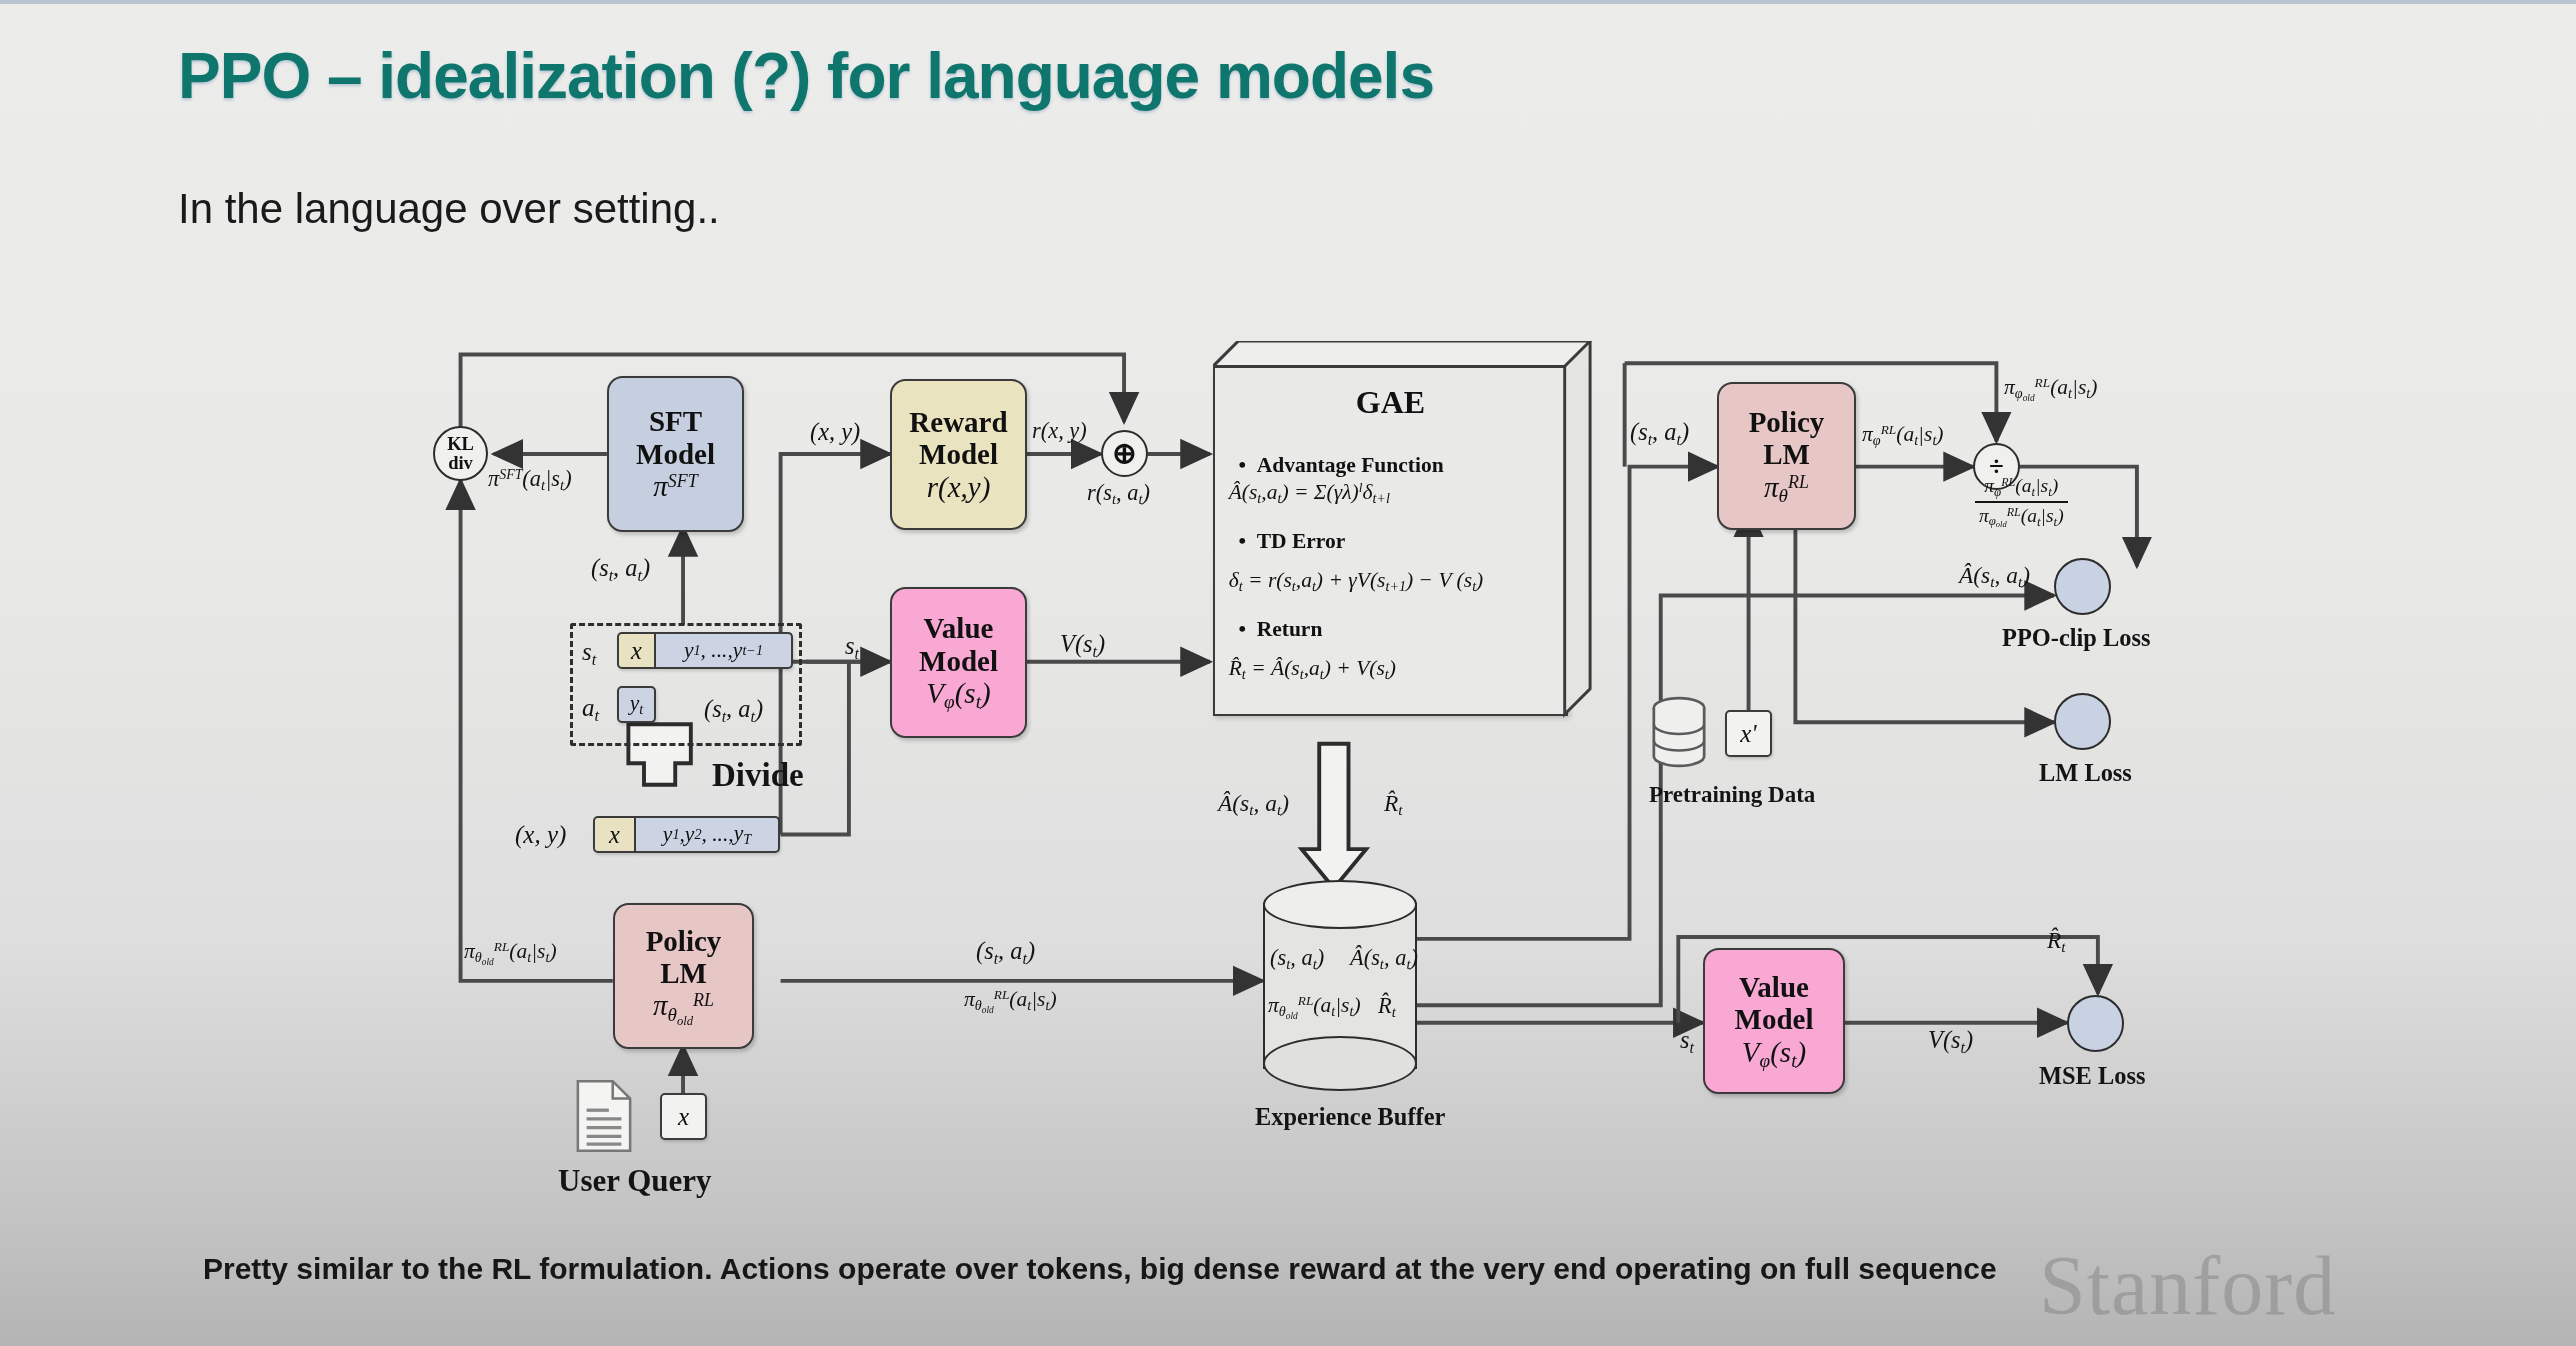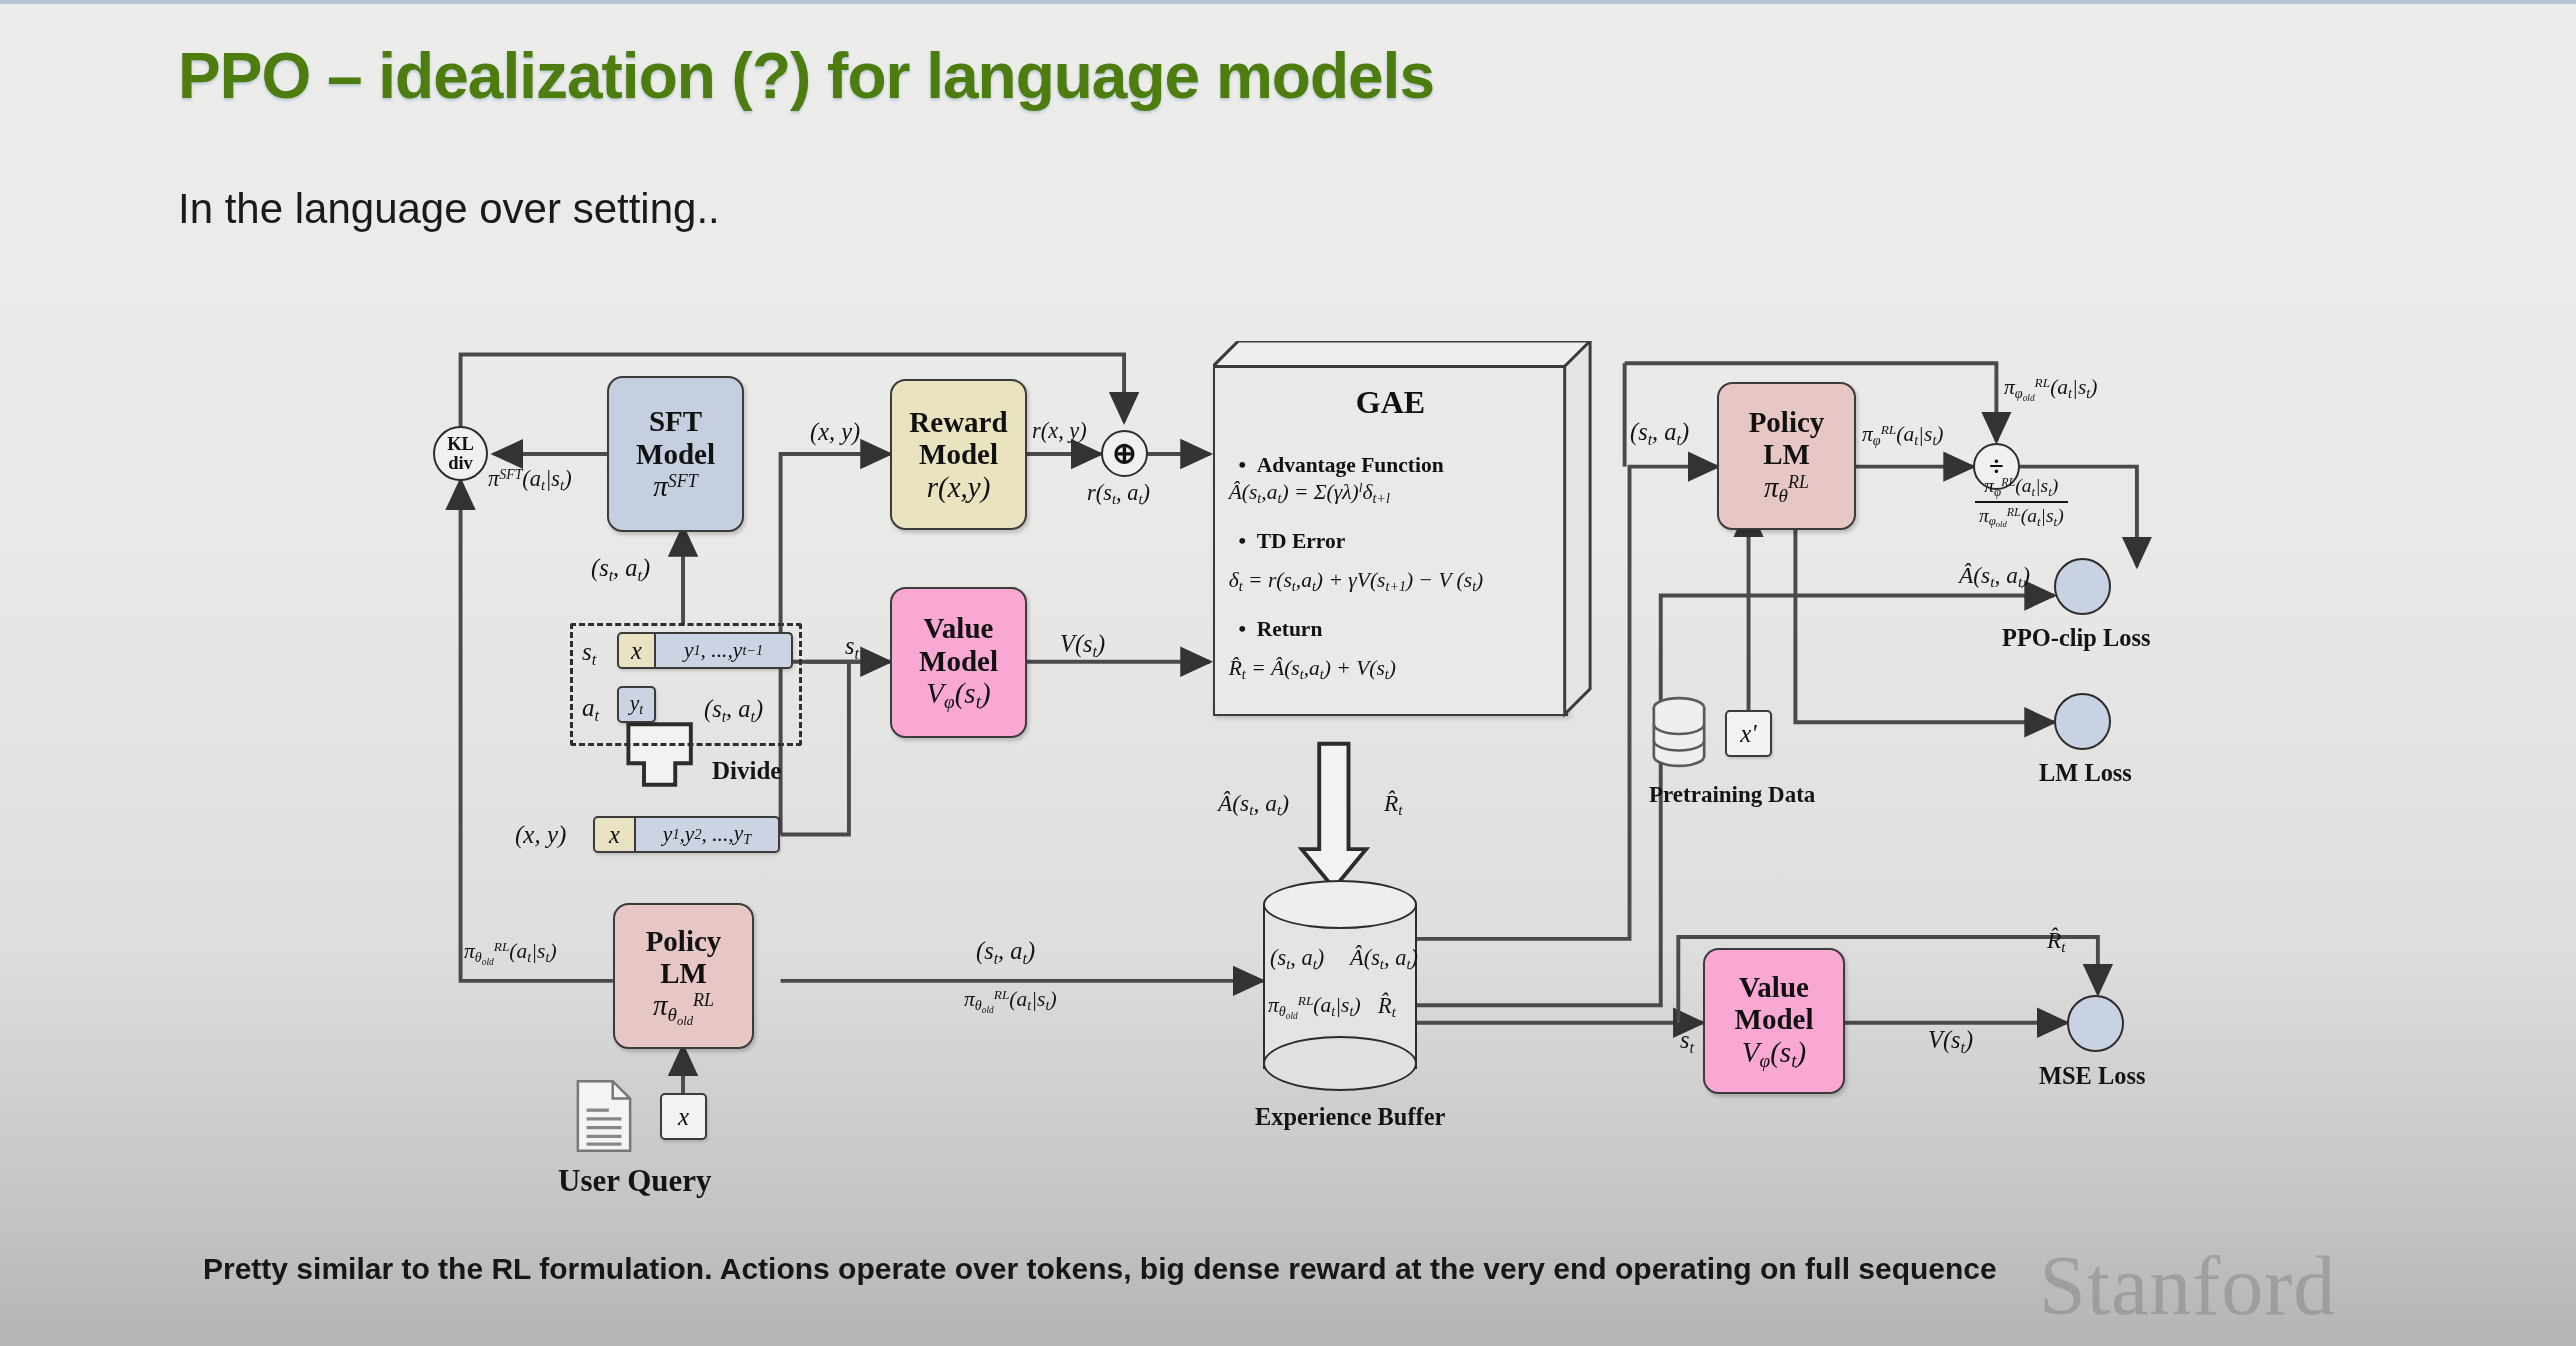--- a/index.html
+++ b/index.html
@@ -6,21 +6,21 @@
   body{
     width:2576px;height:1347px;overflow:hidden;
     font-family:"Liberation Sans", sans-serif;
     background:linear-gradient(180deg,#ececeb 0%,#e9e9e7 40%,#dedede 70%,#c4c4c4 90%,#b4b4b4 100%);
     position:relative;
   }
   .topline{position:absolute;left:0;top:0;width:2576px;height:3.9px;background:#b9c6d2;}
 
   #slide-title{
     position:absolute;left:178px;top:39px;
-    font-size:64px;font-weight:bold;color:#4d7c0f;
+    font-size:64px;font-weight:bold;color:#0f766e;
     letter-spacing:-1px;white-space:nowrap;
     text-shadow:0 2px 2.9px rgba(120,150,180,.45);
   }
   #subtitle{
     position:absolute;left:178px;top:185px;
     font-size:42px;color:#1a1a1a;white-space:nowrap;
   }
   #caption{
     position:absolute;left:203px;top:1252px;
     font-size:30px;font-weight:bold;color:#171717;white-space:nowrap;
@@ -239,21 +239,21 @@
     </div>
   </div>
   <div class="lab i" style="left:582px;top:693px;font-size:25px;"><i>a<sub>t</sub></i></div>
   <div class="tokrow" style="left:617px;top:686px;">
     <div class="tok solo" style="width:39px;height:37px;font-size:21.5px;">
       <i>y<sub>t</sub></i>
     </div>
   </div>
   <div class="lab i" style="left:704px;top:695px;font-size:24.4px;">(<i>s<sub>t</sub></i>, <i>a<sub>t</sub></i>)</div>
 
-  <div class="lab b" style="left:712px;top:756px;font-size:25px;">Divide</div>
+  <div class="lab b" style="left:712px;top:756px;font-size:33px;">Divide</div>
 
   <div class="lab i" style="left:515px;top:820px;font-size:25px;">(<i>x</i>, <i>y</i>)</div>
   <div class="tokrow" style="left:593px;top:816px;">
     <div class="tok x" style="width:43px;height:37px;">x</div>
     <div class="tok y" style="width:144px;height:37px;font-size:21.5px;">
       <i>y</i><sub>1</sub>, <i>y</i><sub>2</sub>, ..., <i>y<sub>T</sub></i>
     </div>
   </div>
 
   <div class="node rbox pink" style="left:613px;top:903px;width:141px;height:146px;">

